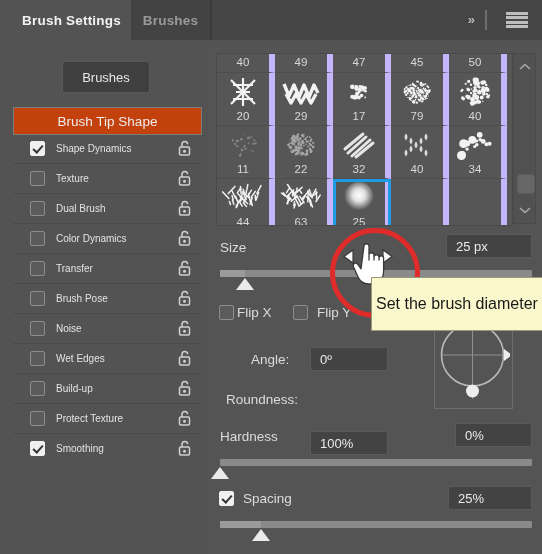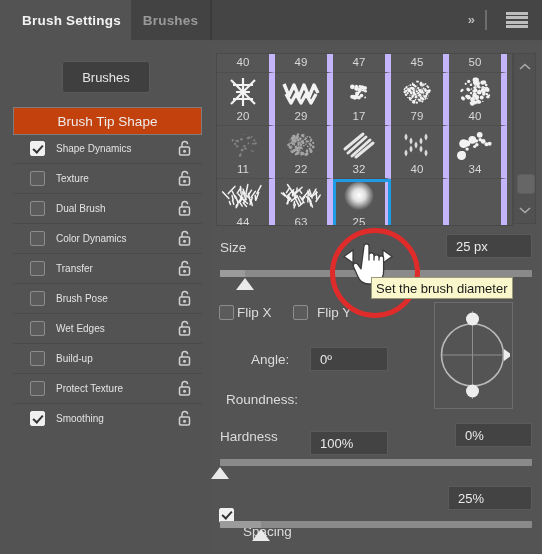--- a/index.html
+++ b/index.html
@@ -71,21 +71,21 @@
   .track{position:absolute;height:7px;background:#8a8a8a;border-radius:1px;}
   .track .fill{position:absolute;left:0;top:0;height:7px;background:#9b9b9b;border-radius:1px;}
   .thumb-tri{position:absolute;width:0;height:0;border-left:9px solid transparent;border-right:9px solid transparent;
       border-bottom:12px solid #eaeaea;}
 
   
   .anglebox{position:absolute;left:434px;top:302px;width:77px;height:105px;border:1px solid #6d6d6d;background:#545454;}
 
   
   .tooltip{position:absolute;left:371px;top:277px;height:20px;background:#fbf7cd;border:1px solid #9a9a7a;
-      color:#1a1a1a;font-size:13px;display:flex;align-items:center;padding:0 4px;white-space:nowrap;z-index:30;}
+      color:#1a1a1a;font-size:16px;display:flex;align-items:center;padding:16px 4px;white-space:nowrap;z-index:30;}
 
   
   .annot{position:absolute;left:330px;top:228px;width:80px;height:80px;border:5px solid #e02b2b;border-radius:50%;z-index:20;}
 
   
   .cursorwrap{position:absolute;left:341px;top:237px;width:62px;height:56px;z-index:25;}
 </style>
 </head>
 <body>
 
@@ -160,20 +160,29 @@
         <span class="opt-label">Transfer</span>
         <span class="lock"><svg viewBox="0 0 15 16" width="15" height="16">
             <rect x="2.5" y="7" width="10" height="8" rx="1.2" fill="none" stroke="#d0d0d0" stroke-width="1.5"></rect>
             <path d="M5 7 V4.2 A2.8 2.8 0 0 1 10.6 4.2" fill="none" stroke="#d0d0d0" stroke-width="1.5"></path>
             <circle cx="7.5" cy="11.2" r="1.5" fill="#d0d0d0"></circle>
           </svg></span>
       </div>
       <div class="opt">
         <div class="cb"></div>
         <span class="opt-label">Brush Pose</span>
+        <span class="lock"><svg viewBox="0 0 15 16" width="15" height="16">
+            <rect x="2.5" y="7" width="10" height="8" rx="1.2" fill="none" stroke="#d0d0d0" stroke-width="1.5"></rect>
+            <path d="M5 7 V4.2 A2.8 2.8 0 0 1 10.6 4.2" fill="none" stroke="#d0d0d0" stroke-width="1.5"></path>
+            <circle cx="7.5" cy="11.2" r="1.5" fill="#d0d0d0"></circle>
+          </svg></span>
+      </div>
+      <div class="opt">
+        <div class="cb"></div>
+        <span class="opt-label">Noise</span>
         <span class="lock"><svg viewBox="0 0 15 16" width="15" height="16">
             <rect x="2.5" y="7" width="10" height="8" rx="1.2" fill="none" stroke="#d0d0d0" stroke-width="1.5"></rect>
             <path d="M5 7 V4.2 A2.8 2.8 0 0 1 10.6 4.2" fill="none" stroke="#d0d0d0" stroke-width="1.5"></path>
             <circle cx="7.5" cy="11.2" r="1.5" fill="#d0d0d0"></circle>
           </svg></span>
       </div>
       <div class="opt">
         <div class="cb"></div>
         <span class="opt-label">Wet Edges</span>
         <span class="lock"><svg viewBox="0 0 15 16" width="15" height="16">
@@ -931,21 +940,21 @@
   <div class="numbox" style="left:455px;top:423px;width:77px;height:24px;">
     <span>0%</span>
   </div>
   <div class="track" style="left:220px;top:459px;width:312px;">
     <div class="fill" id="hardness-fill" style="width: 0px;"></div>
   </div>
   <div class="thumb-tri" id="hardness-thumb" style="top: 467px; left: 211px;"></div>
 
   <div style="position:absolute;left:219px;top:491px;display:flex;align-items:center;">
     <div class="cb checked" id="cb-spacing" style="margin-left:0;"></div>
-    <span style="margin-left:9px;font-size:13.5px;color:#dcdcdc;margin-top:33px;">Spacing</span>
+    <span style="margin-left:9px;font-size:13.5px;color:#dcdcdc;">Spacing</span>
   </div>
   <div class="numbox" style="left:448px;top:486px;width:84px;height:24px;">
     <span>25%</span>
   </div>
   <div class="track" style="left:220px;top:521px;width:312px;">
     <div class="fill" id="spacing-fill" style="width: 40.56px;"></div>
   </div>
   <div class="thumb-tri" id="spacing-thumb" style="top: 529px; left: 251.56px;"></div>
 
   <div class="annot"></div>

